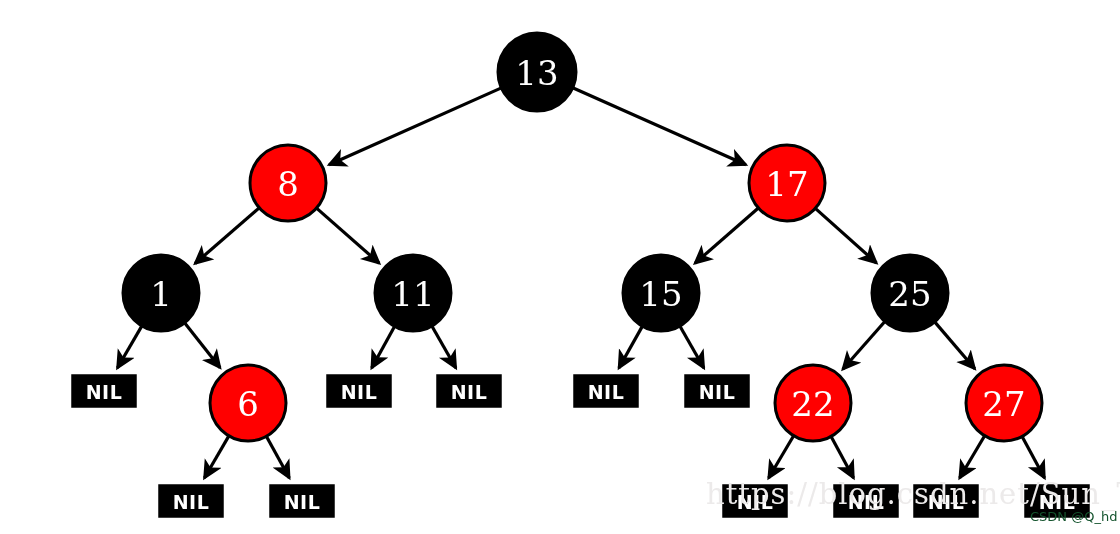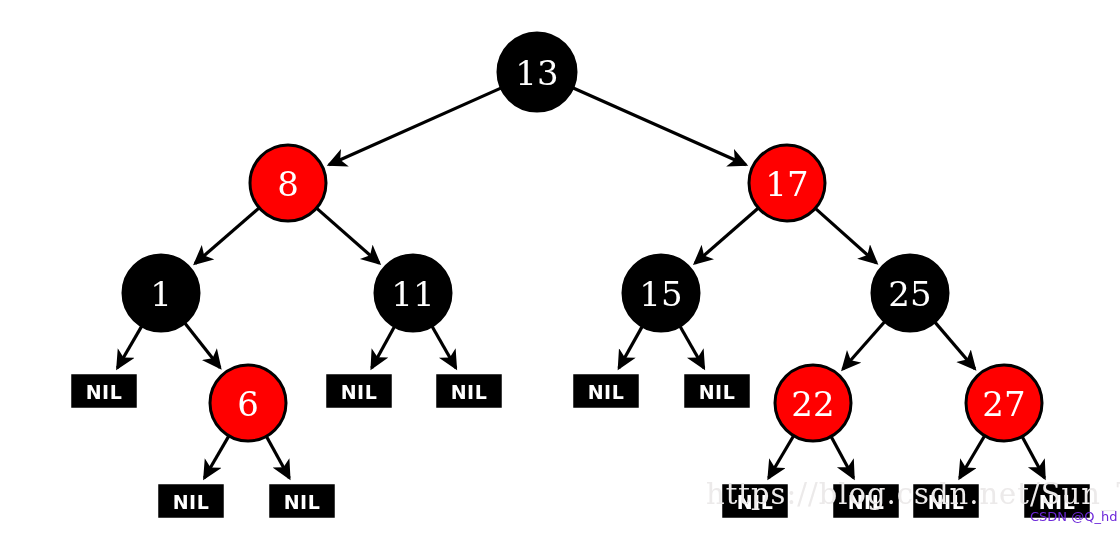--- a/index.html
+++ b/index.html
@@ -66,21 +66,21 @@
     letter-spacing: 1px;
     pointer-events: none;
     user-select: none;
   }
   .watermark-sub {
     position: absolute;
     left: 1030px;
     top: 509px;
     font-family: "DejaVu Sans", "Liberation Sans", sans-serif;
     font-size: 13px;
-    color: #6d28d9;
+    color: #14532d;
     white-space: nowrap;
     pointer-events: none;
     user-select: none;
   }
 </style>
 </head>
 <body>
 
 <div id="canvas">
 

